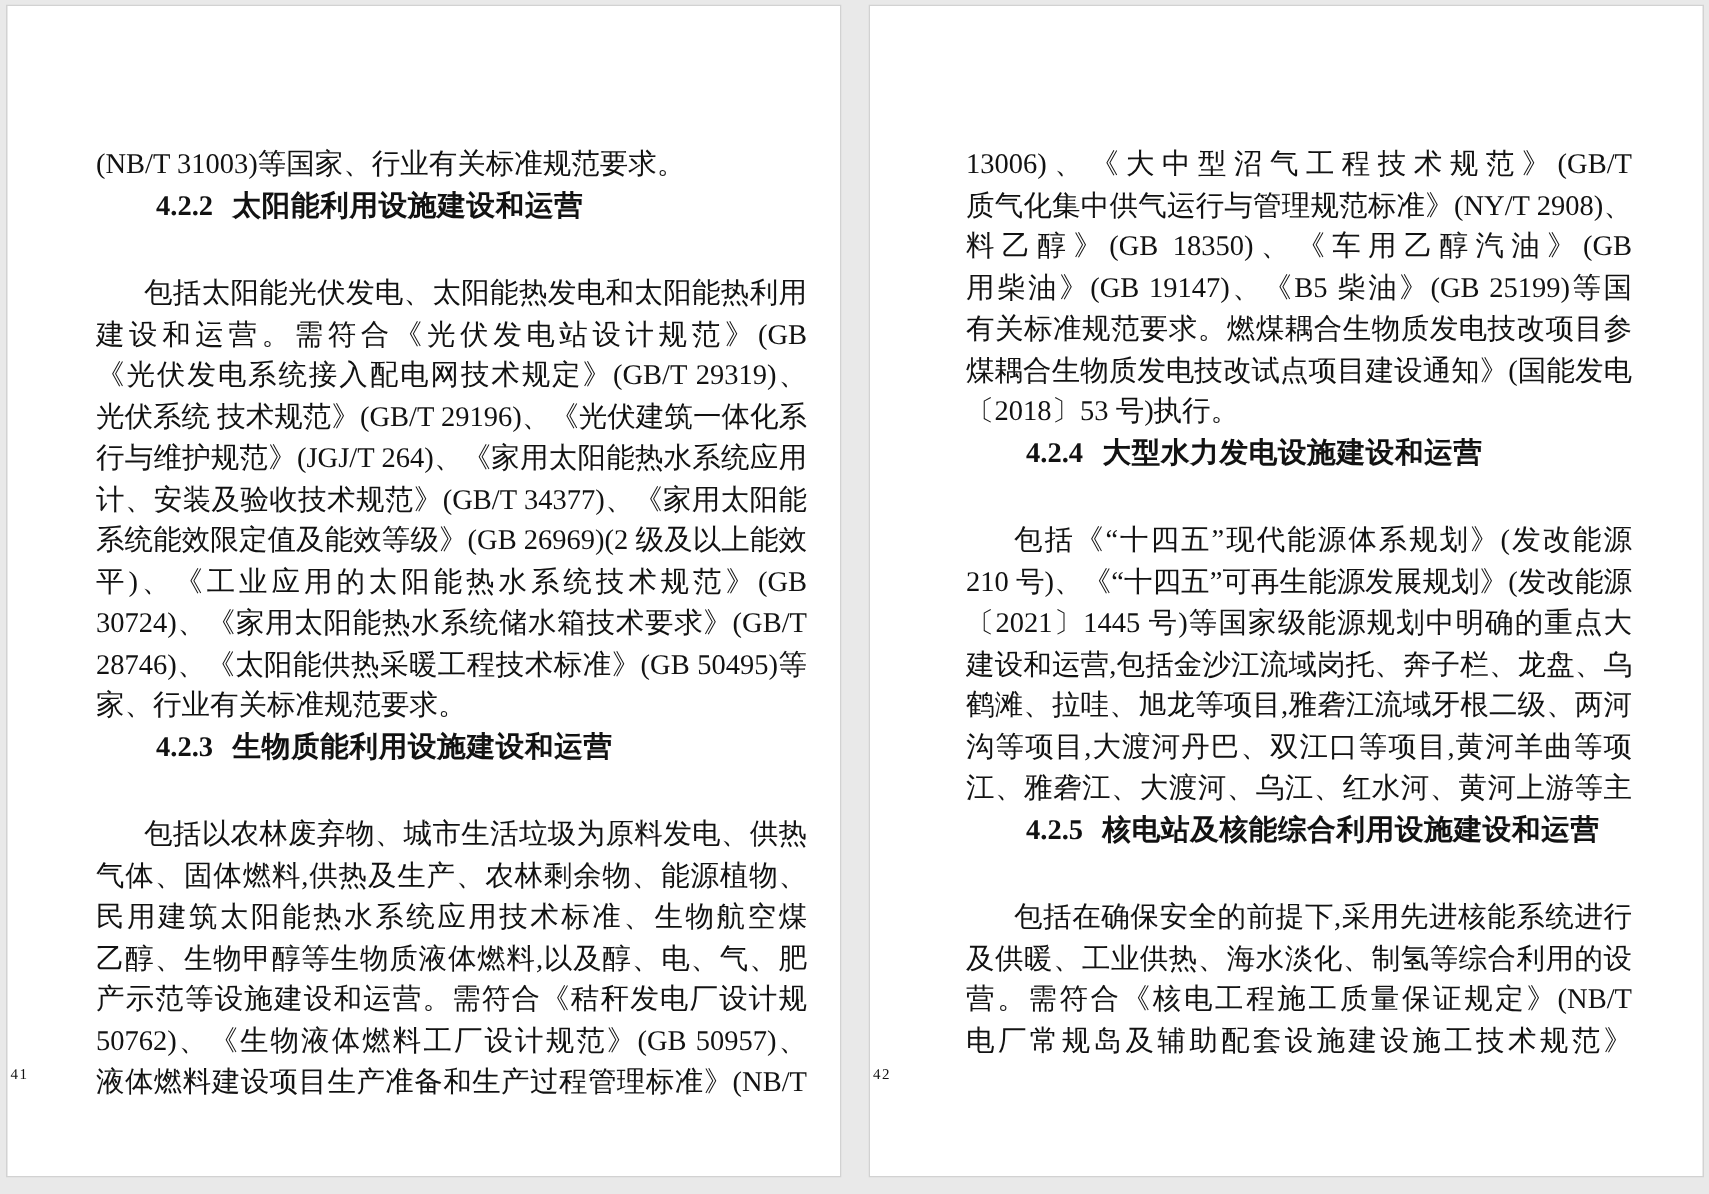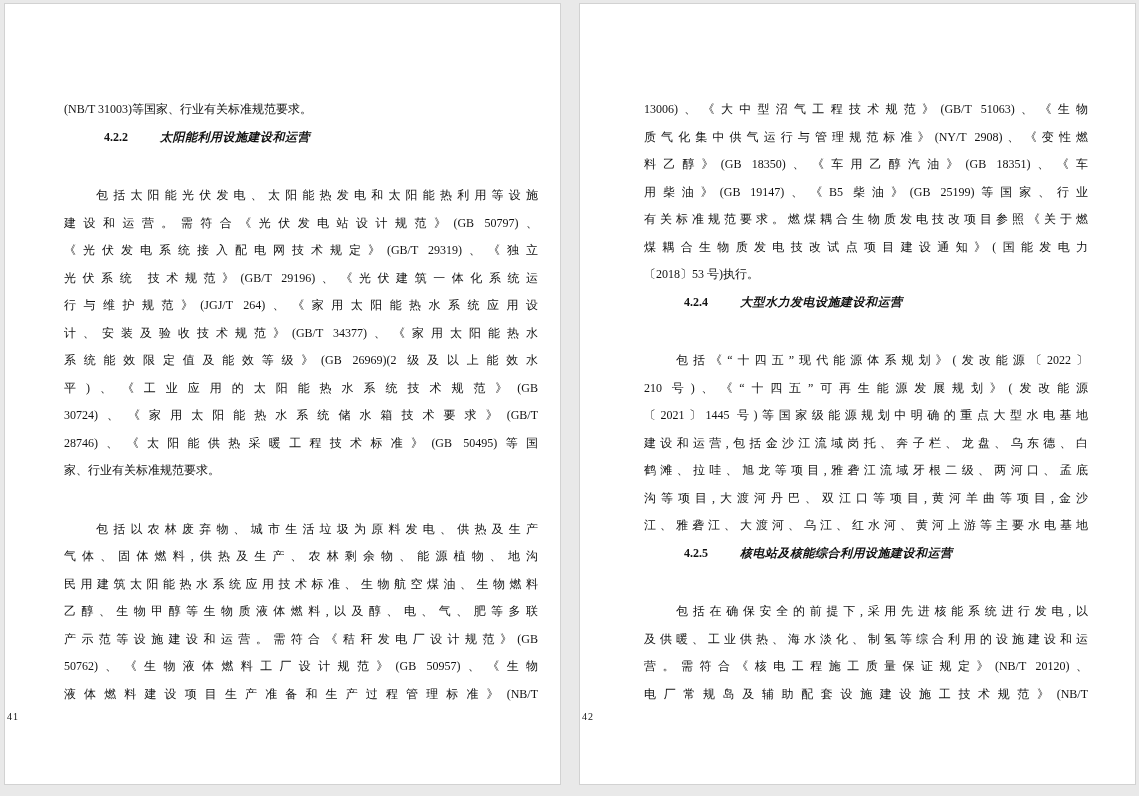--- a/index.html
+++ b/index.html
@@ -28,39 +28,39 @@
   .page-body {
     position: absolute;
     top: 92px;
   }
   .page-left .page-body  { left: 59px;  width: 474px; }
   .page-right .page-body { left: 64px;  width: 444px; }
 
   .line {
     height: 27.5px;
     line-height: 27.5px;
-    font-size: 12px;
+    font-size: 19px;
     overflow: hidden;
     white-space: normal;
   }
   .line.justify,
   .line.indent-justify {
     text-align: justify;
     text-align-last: justify;
     text-justify: inter-character;
   }
   .line.indent-justify { text-indent: 32px; margin-top: 31px; }
   .line.plain { text-align: left; }
   .line.heading {
     font-weight: 700;
     padding-left: 40px;
     text-align: left;
   }
   .heading .hnum   { display: inline-block; }
-  .heading .htitle { display: inline-block; margin-left: 32px; letter-spacing: 0.5px; font-style: italic; }
+  .heading .htitle { display: inline-block; margin-left: 13px; letter-spacing: 0.5px; }
 
   .page-number {
     position: absolute;
     bottom: 62px;
     left: 2px;
     right: 0;
     text-align: left;
     font-size: 10px;
     letter-spacing: 1px;
     color: #121212;
@@ -78,20 +78,21 @@
         <div class="line justify">建设和运营。需符合《光伏发电站设计规范》(GB 50797)、</div>
         <div class="line justify">《光伏发电系统接入配电网技术规定》(GB/T 29319)、《独立</div>
         <div class="line justify">光伏系统 技术规范》(GB/T 29196)、《光伏建筑一体化系统运</div>
         <div class="line justify">行与维护规范》(JGJ/T 264)、《家用太阳能热水系统应用设</div>
         <div class="line justify">计、安装及验收技术规范》(GB/T 34377)、《家用太阳能热水</div>
         <div class="line justify">系统能效限定值及能效等级》(GB 26969)(2 级及以上能效水</div>
         <div class="line justify">平)、《工业应用的太阳能热水系统技术规范》(GB</div>
         <div class="line justify">30724)、《家用太阳能热水系统储水箱技术要求》(GB/T</div>
         <div class="line justify">28746)、《太阳能供热采暖工程技术标准》(GB 50495)等国</div>
         <div class="line plain">家、行业有关标准规范要求。</div>
+        <div class="line heading"><span class="hnum">4.2.3</span><span class="htitle">生物质能利用设施建设和运营</span></div>
         <div class="line indent-justify">包括以农林废弃物、城市生活垃圾为原料发电、供热及生产</div>
         <div class="line justify">气体、固体燃料,供热及生产、农林剩余物、能源植物、地沟</div>
         <div class="line justify">民用建筑太阳能热水系统应用技术标准、生物航空煤油、生物燃料</div>
         <div class="line justify">乙醇、生物甲醇等生物质液体燃料,以及醇、电、气、肥等多联</div>
         <div class="line justify">产示范等设施建设和运营。需符合《秸秆发电厂设计规范》(GB</div>
         <div class="line justify">50762)、《生物液体燃料工厂设计规范》(GB 50957)、《生物</div>
         <div class="line justify">液体燃料建设项目生产准备和生产过程管理标准》(NB/T</div>
       </div>
     <div class="page-number">41</div>
   </section>

